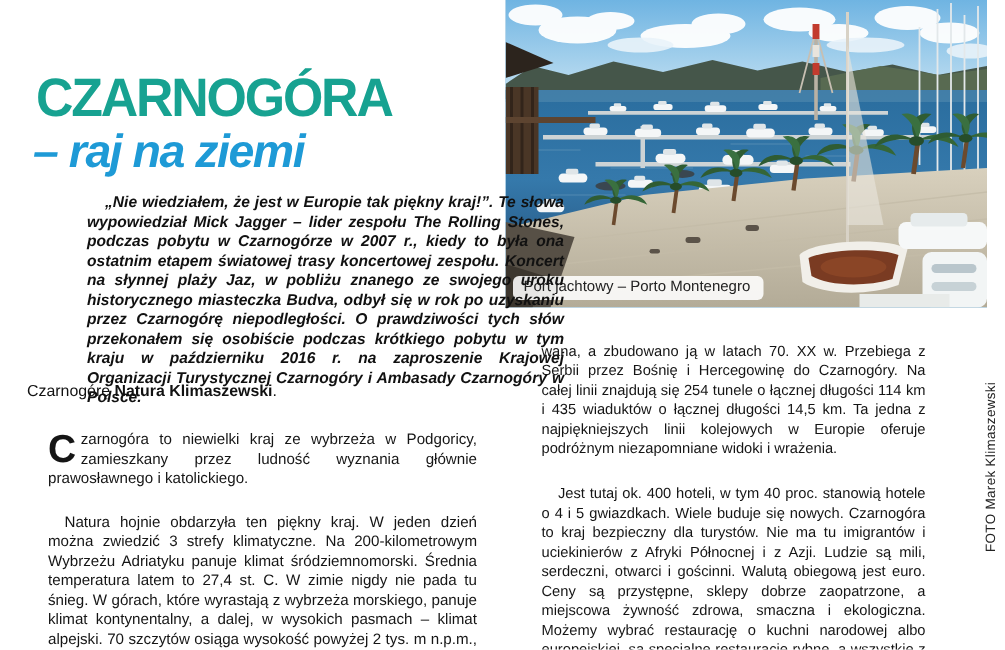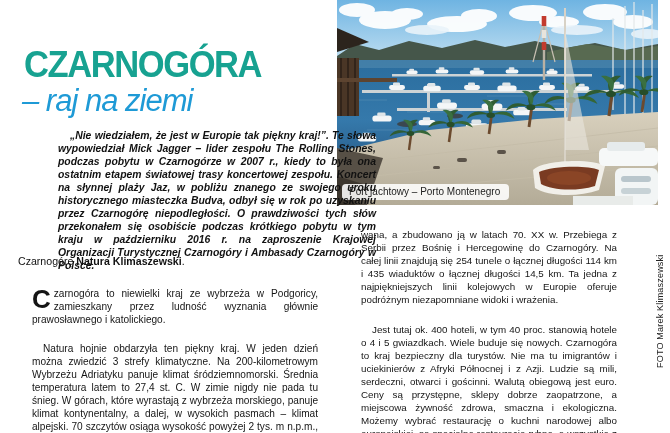--- a/index.html
+++ b/index.html
@@ -10,21 +10,21 @@
 
   
   .title {
     position:absolute; left:24px; top:46px;
     font-size:36px; line-height:38px; font-weight:bold;
     letter-spacing:-1.5px; color:#17a291;
     transform:scaleX(.96); transform-origin:left;
   }
   .subtitle {
     position:absolute; left:22px; top:84px;
-    font-size:31px; line-height:34px; font-weight:normal; font-style:italic;
+    font-size:31px; line-height:34px; font-weight:bold; font-style:italic;
     letter-spacing:-1px; color:#1e9ad6;
   }
 
   
   .intro {
     position:absolute; left:18px; top:129px; width:318px;
     font-size:10.4px; line-height:13px; font-weight:bold; font-style:italic;
     text-align:justify; text-indent:12px; color:#111;margin-left:40px;
   }
   .byline {

